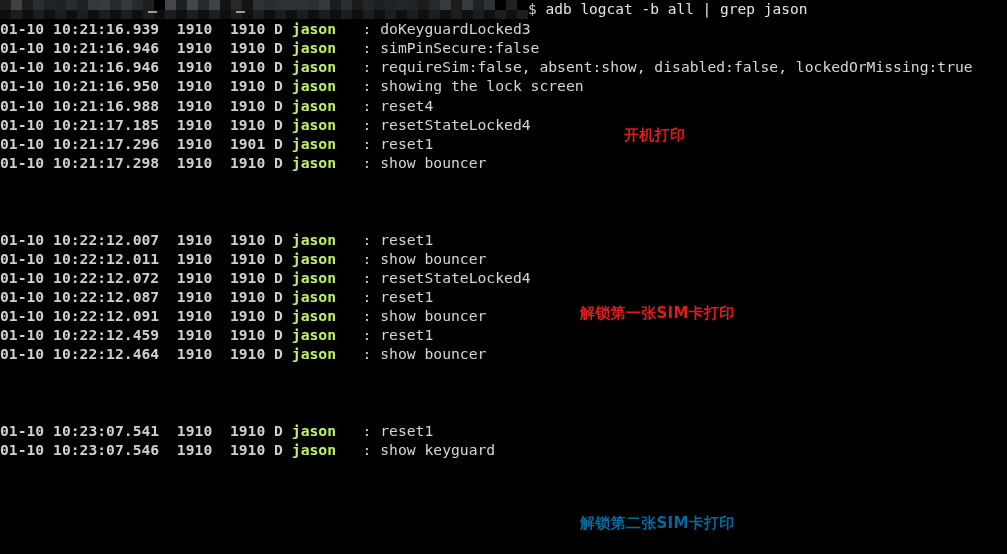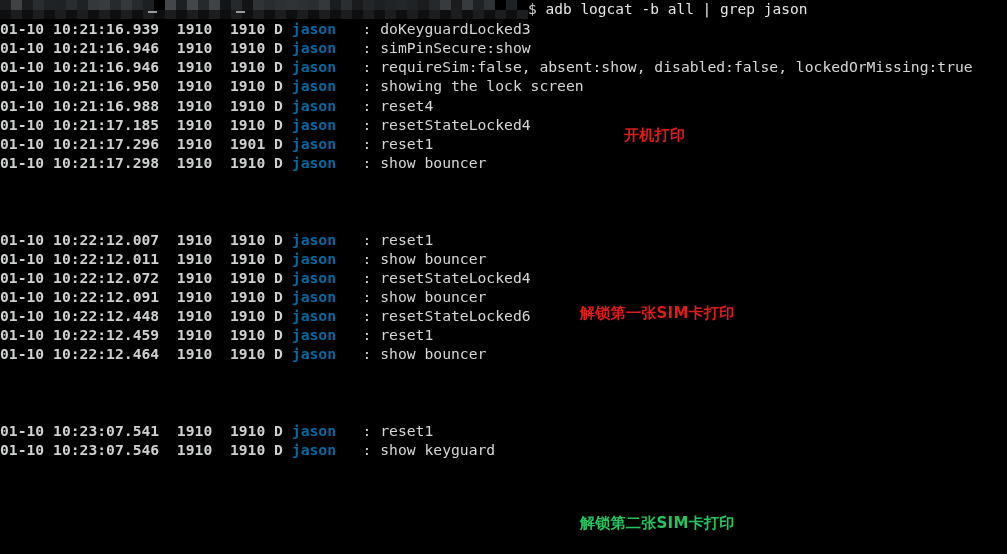--- a/index.html
+++ b/index.html
@@ -67,21 +67,21 @@
   .logline {
     height: 19.15px;
     line-height: 19.15px;
     white-space: pre;
     font-size: 14.7px;
     letter-spacing: 0px;
     color: #cfcfcf;
   }
   .logline.blank { color: transparent; }
   .seg-meta  { color: #cfd0d0; font-weight: bold; }
-  .seg-tag   { color: #0369a1; font-weight: bold; }
+  .seg-tag   { color: #bef264; font-weight: bold; }
   .seg-colon { color: #cfd0d0; }
   .seg-msg   { color: #d6d6d6; }
 
   
   .annot {
     position: absolute;
     color: #e01b1b;
     font-family: "DejaVu Sans", "Liberation Sans", sans-serif;
     font-size: 15px;
     font-weight: bold;
@@ -94,40 +94,40 @@
 
 <div id="terminal">
 
   <div class="prompt-bar">
     <div class="mosaic" id="mosaic"><i style="left: 0px; top: 0px; background: rgb(26, 28, 30);"></i><i style="left: 11px; top: 0px; background: rgb(64, 67, 70);"></i><i style="left: 22px; top: 0px; background: rgb(26, 28, 30);"></i><i style="left: 33px; top: 0px; background: rgb(42, 45, 47);"></i><i style="left: 44px; top: 0px; background: rgb(32, 35, 37);"></i><i style="left: 55px; top: 0px; background: rgb(31, 34, 36);"></i><i style="left: 66px; top: 0px; background: rgb(42, 45, 47);"></i><i style="left: 77px; top: 0px; background: rgb(31, 34, 36);"></i><i style="left: 88px; top: 0px; background: rgb(53, 56, 59);"></i><i style="left: 99px; top: 0px; background: rgb(56, 59, 62);"></i><i style="left: 110px; top: 0px; background: rgb(39, 42, 45);"></i><i style="left: 121px; top: 0px; background: rgb(53, 56, 59);"></i><i style="left: 132px; top: 0px; background: rgb(39, 42, 45);"></i><i style="left: 143px; top: 0px; background: rgb(29, 32, 34);"></i><i style="left: 154px; top: 0px; background: rgba(20, 22, 24, 0);"></i><i style="left: 165px; top: 0px; background: rgb(67, 70, 74);"></i><i style="left: 176px; top: 0px; background: rgb(29, 32, 34);"></i><i style="left: 187px; top: 0px; background: rgb(67, 70, 74);"></i><i style="left: 198px; top: 0px; background: rgb(38, 41, 44);"></i><i style="left: 209px; top: 0px; background: rgb(64, 67, 70);"></i><i style="left: 220px; top: 0px; background: rgb(18, 20, 22);"></i><i style="left: 231px; top: 0px; background: rgb(38, 41, 44);"></i><i style="left: 242px; top: 0px; background: rgb(18, 20, 22);"></i><i style="left: 253px; top: 0px; background: rgb(48, 51, 54);"></i><i style="left: 264px; top: 0px; background: rgb(42, 45, 47);"></i><i style="left: 275px; top: 0px; background: rgb(46, 49, 52);"></i><i style="left: 286px; top: 0px; background: rgb(48, 51, 54);"></i><i style="left: 297px; top: 0px; background: rgb(46, 49, 52);"></i><i style="left: 308px; top: 0px; background: rgb(43, 46, 49);"></i><i style="left: 319px; top: 0px; background: rgb(53, 56, 59);"></i><i style="left: 330px; top: 0px; background: rgb(25, 27, 29);"></i><i style="left: 341px; top: 0px; background: rgb(43, 46, 49);"></i><i style="left: 352px; top: 0px; background: rgb(25, 27, 29);"></i><i style="left: 363px; top: 0px; background: rgb(35, 38, 41);"></i><i style="left: 374px; top: 0px; background: rgb(29, 32, 34);"></i><i style="left: 385px; top: 0px; background: rgb(32, 35, 37);"></i><i style="left: 396px; top: 0px; background: rgb(35, 38, 41);"></i><i style="left: 407px; top: 0px; background: rgb(32, 35, 37);"></i><i style="left: 418px; top: 0px; background: rgb(26, 28, 30);"></i><i style="left: 429px; top: 0px; background: rgb(38, 41, 44);"></i><i style="left: 440px; top: 0px; background: rgb(56, 59, 62);"></i><i style="left: 451px; top: 0px; background: rgb(26, 28, 30);"></i><i style="left: 462px; top: 0px; background: rgb(56, 59, 62);"></i><i style="left: 473px; top: 0px; background: rgb(31, 34, 36);"></i><i style="left: 484px; top: 0px; background: rgb(48, 51, 54);"></i><i style="left: 495px; top: 0px; background: rgba(20, 22, 24, 0);"></i><i style="left: 506px; top: 0px; background: rgb(31, 34, 36);"></i><i style="left: 517px; top: 0px; background: rgba(20, 22, 24, 0);"></i><i style="left: 0px; top: 10px; background: rgb(13, 15, 16);"></i><i style="left: 11px; top: 10px; background: rgb(27, 29, 31);"></i><i style="left: 22px; top: 10px; background: rgb(13, 15, 16);"></i><i style="left: 33px; top: 10px; background: rgb(27, 29, 31);"></i><i style="left: 44px; top: 10px; background: rgb(13, 15, 16);"></i><i style="left: 55px; top: 10px; background: rgb(27, 29, 31);"></i><i style="left: 66px; top: 10px; background: rgb(13, 15, 16);"></i><i style="left: 77px; top: 10px; background: rgb(27, 29, 31);"></i><i style="left: 88px; top: 10px; background: rgb(13, 15, 16);"></i><i style="left: 99px; top: 10px; background: rgb(27, 29, 31);"></i><i style="left: 110px; top: 10px; background: rgb(13, 15, 16);"></i><i style="left: 121px; top: 10px; background: rgb(27, 29, 31);"></i><i style="left: 132px; top: 10px; background: rgb(13, 15, 16);"></i><i style="left: 143px; top: 10px; background: rgb(27, 29, 31);"></i><i style="left: 154px; top: 10px; background: rgb(13, 15, 16);"></i><i style="left: 165px; top: 10px; background: rgb(27, 29, 31);"></i><i style="left: 176px; top: 10px; background: rgb(13, 15, 16);"></i><i style="left: 187px; top: 10px; background: rgb(27, 29, 31);"></i><i style="left: 198px; top: 10px; background: rgb(13, 15, 16);"></i><i style="left: 209px; top: 10px; background: rgb(27, 29, 31);"></i><i style="left: 220px; top: 10px; background: rgb(13, 15, 16);"></i><i style="left: 231px; top: 10px; background: rgb(27, 29, 31);"></i><i style="left: 242px; top: 10px; background: rgb(13, 15, 16);"></i><i style="left: 253px; top: 10px; background: rgb(27, 29, 31);"></i><i style="left: 264px; top: 10px; background: rgb(13, 15, 16);"></i><i style="left: 275px; top: 10px; background: rgb(27, 29, 31);"></i><i style="left: 286px; top: 10px; background: rgb(13, 15, 16);"></i><i style="left: 297px; top: 10px; background: rgb(27, 29, 31);"></i><i style="left: 308px; top: 10px; background: rgb(13, 15, 16);"></i><i style="left: 319px; top: 10px; background: rgb(27, 29, 31);"></i><i style="left: 330px; top: 10px; background: rgb(13, 15, 16);"></i><i style="left: 341px; top: 10px; background: rgb(27, 29, 31);"></i><i style="left: 352px; top: 10px; background: rgb(13, 15, 16);"></i><i style="left: 363px; top: 10px; background: rgb(27, 29, 31);"></i><i style="left: 374px; top: 10px; background: rgb(13, 15, 16);"></i><i style="left: 385px; top: 10px; background: rgb(27, 29, 31);"></i><i style="left: 396px; top: 10px; background: rgb(13, 15, 16);"></i><i style="left: 407px; top: 10px; background: rgb(27, 29, 31);"></i><i style="left: 418px; top: 10px; background: rgb(13, 15, 16);"></i><i style="left: 429px; top: 10px; background: rgb(27, 29, 31);"></i><i style="left: 440px; top: 10px; background: rgb(13, 15, 16);"></i><i style="left: 451px; top: 10px; background: rgb(27, 29, 31);"></i><i style="left: 462px; top: 10px; background: rgb(13, 15, 16);"></i><i style="left: 473px; top: 10px; background: rgb(27, 29, 31);"></i><i style="left: 484px; top: 10px; background: rgb(13, 15, 16);"></i><i style="left: 495px; top: 10px; background: rgb(27, 29, 31);"></i><i style="left: 506px; top: 10px; background: rgb(13, 15, 16);"></i><i style="left: 517px; top: 10px; background: rgb(27, 29, 31);"></i><i style="left: 148px; top: 11px; width: 9px; height: 2px; background: rgb(154, 154, 154);"></i><i style="left: 236px; top: 11px; width: 9px; height: 2px; background: rgb(154, 154, 154);"></i></div>
     <div class="prompt-cmd"><span class="prompt-sym">$</span><span class="prompt-text"> adb logcat -b all | grep jason</span></div>
   </div>
 
   <div id="log">
       <div class="logline"><span class="seg-meta">01-10 10:21:16.939  1910  1910 D </span><span class="seg-tag">jason</span><span class="seg-colon">   : </span><span class="seg-msg">doKeyguardLocked3</span></div>
-      <div class="logline"><span class="seg-meta">01-10 10:21:16.946  1910  1910 D </span><span class="seg-tag">jason</span><span class="seg-colon">   : </span><span class="seg-msg">simPinSecure:show</span></div>
+      <div class="logline"><span class="seg-meta">01-10 10:21:16.946  1910  1910 D </span><span class="seg-tag">jason</span><span class="seg-colon">   : </span><span class="seg-msg">simPinSecure:false</span></div>
       <div class="logline"><span class="seg-meta">01-10 10:21:16.946  1910  1910 D </span><span class="seg-tag">jason</span><span class="seg-colon">   : </span><span class="seg-msg">requireSim:false, absent:show, disabled:false, lockedOrMissing:true</span></div>
       <div class="logline"><span class="seg-meta">01-10 10:21:16.950  1910  1910 D </span><span class="seg-tag">jason</span><span class="seg-colon">   : </span><span class="seg-msg">showing the lock screen</span></div>
       <div class="logline"><span class="seg-meta">01-10 10:21:16.988  1910  1910 D </span><span class="seg-tag">jason</span><span class="seg-colon">   : </span><span class="seg-msg">reset4</span></div>
       <div class="logline"><span class="seg-meta">01-10 10:21:17.185  1910  1910 D </span><span class="seg-tag">jason</span><span class="seg-colon">   : </span><span class="seg-msg">resetStateLocked4</span></div>
       <div class="logline"><span class="seg-meta">01-10 10:21:17.296  1910  1901 D </span><span class="seg-tag">jason</span><span class="seg-colon">   : </span><span class="seg-msg">reset1</span></div>
       <div class="logline"><span class="seg-meta">01-10 10:21:17.298  1910  1910 D </span><span class="seg-tag">jason</span><span class="seg-colon">   : </span><span class="seg-msg">show bouncer</span></div>
       <div class="logline blank"> </div>
       <div class="logline blank"> </div>
       <div class="logline blank"> </div>
       <div class="logline"><span class="seg-meta">01-10 10:22:12.007  1910  1910 D </span><span class="seg-tag">jason</span><span class="seg-colon">   : </span><span class="seg-msg">reset1</span></div>
       <div class="logline"><span class="seg-meta">01-10 10:22:12.011  1910  1910 D </span><span class="seg-tag">jason</span><span class="seg-colon">   : </span><span class="seg-msg">show bouncer</span></div>
       <div class="logline"><span class="seg-meta">01-10 10:22:12.072  1910  1910 D </span><span class="seg-tag">jason</span><span class="seg-colon">   : </span><span class="seg-msg">resetStateLocked4</span></div>
+      <div class="logline"><span class="seg-meta">01-10 10:22:12.087  1910  1910 D </span><span class="seg-tag">jason</span><span class="seg-colon">   : </span><span class="seg-msg">reset1</span></div>
       <div class="logline"><span class="seg-meta">01-10 10:22:12.091  1910  1910 D </span><span class="seg-tag">jason</span><span class="seg-colon">   : </span><span class="seg-msg">show bouncer</span></div>
-      <div class="logline"><span class="seg-meta">01-10 10:22:12.448  1910  1910 D </span><span class="seg-tag">jason</span><span class="seg-colon">   : </span><span class="seg-msg">resetStateLocked6</span></div>
       <div class="logline"><span class="seg-meta">01-10 10:22:12.459  1910  1910 D </span><span class="seg-tag">jason</span><span class="seg-colon">   : </span><span class="seg-msg">reset1</span></div>
       <div class="logline"><span class="seg-meta">01-10 10:22:12.464  1910  1910 D </span><span class="seg-tag">jason</span><span class="seg-colon">   : </span><span class="seg-msg">show bouncer</span></div>
       <div class="logline blank"> </div>
       <div class="logline blank"> </div>
       <div class="logline blank"> </div>
       <div class="logline"><span class="seg-meta">01-10 10:23:07.541  1910  1910 D </span><span class="seg-tag">jason</span><span class="seg-colon">   : </span><span class="seg-msg">reset1</span></div>
       <div class="logline"><span class="seg-meta">01-10 10:23:07.546  1910  1910 D </span><span class="seg-tag">jason</span><span class="seg-colon">   : </span><span class="seg-msg">show keyguard</span></div>
     </div>
 
 <div class="annot" style="left: 624px; top: 126px; color: rgb(224, 27, 27);">开机打印</div>
     <div class="annot" style="left: 580px; top: 304px; color: rgb(224, 27, 27);">解锁第一张SIM卡打印</div>
-    <div class="annot" style="left: 580px; top: 514px; color: #22c55e;">解锁第二张SIM卡打印</div>
+    <div class="annot" style="left: 580px; top: 514px; color: #0369a1;">解锁第二张SIM卡打印</div>
   </div>
 
 </body></html>

